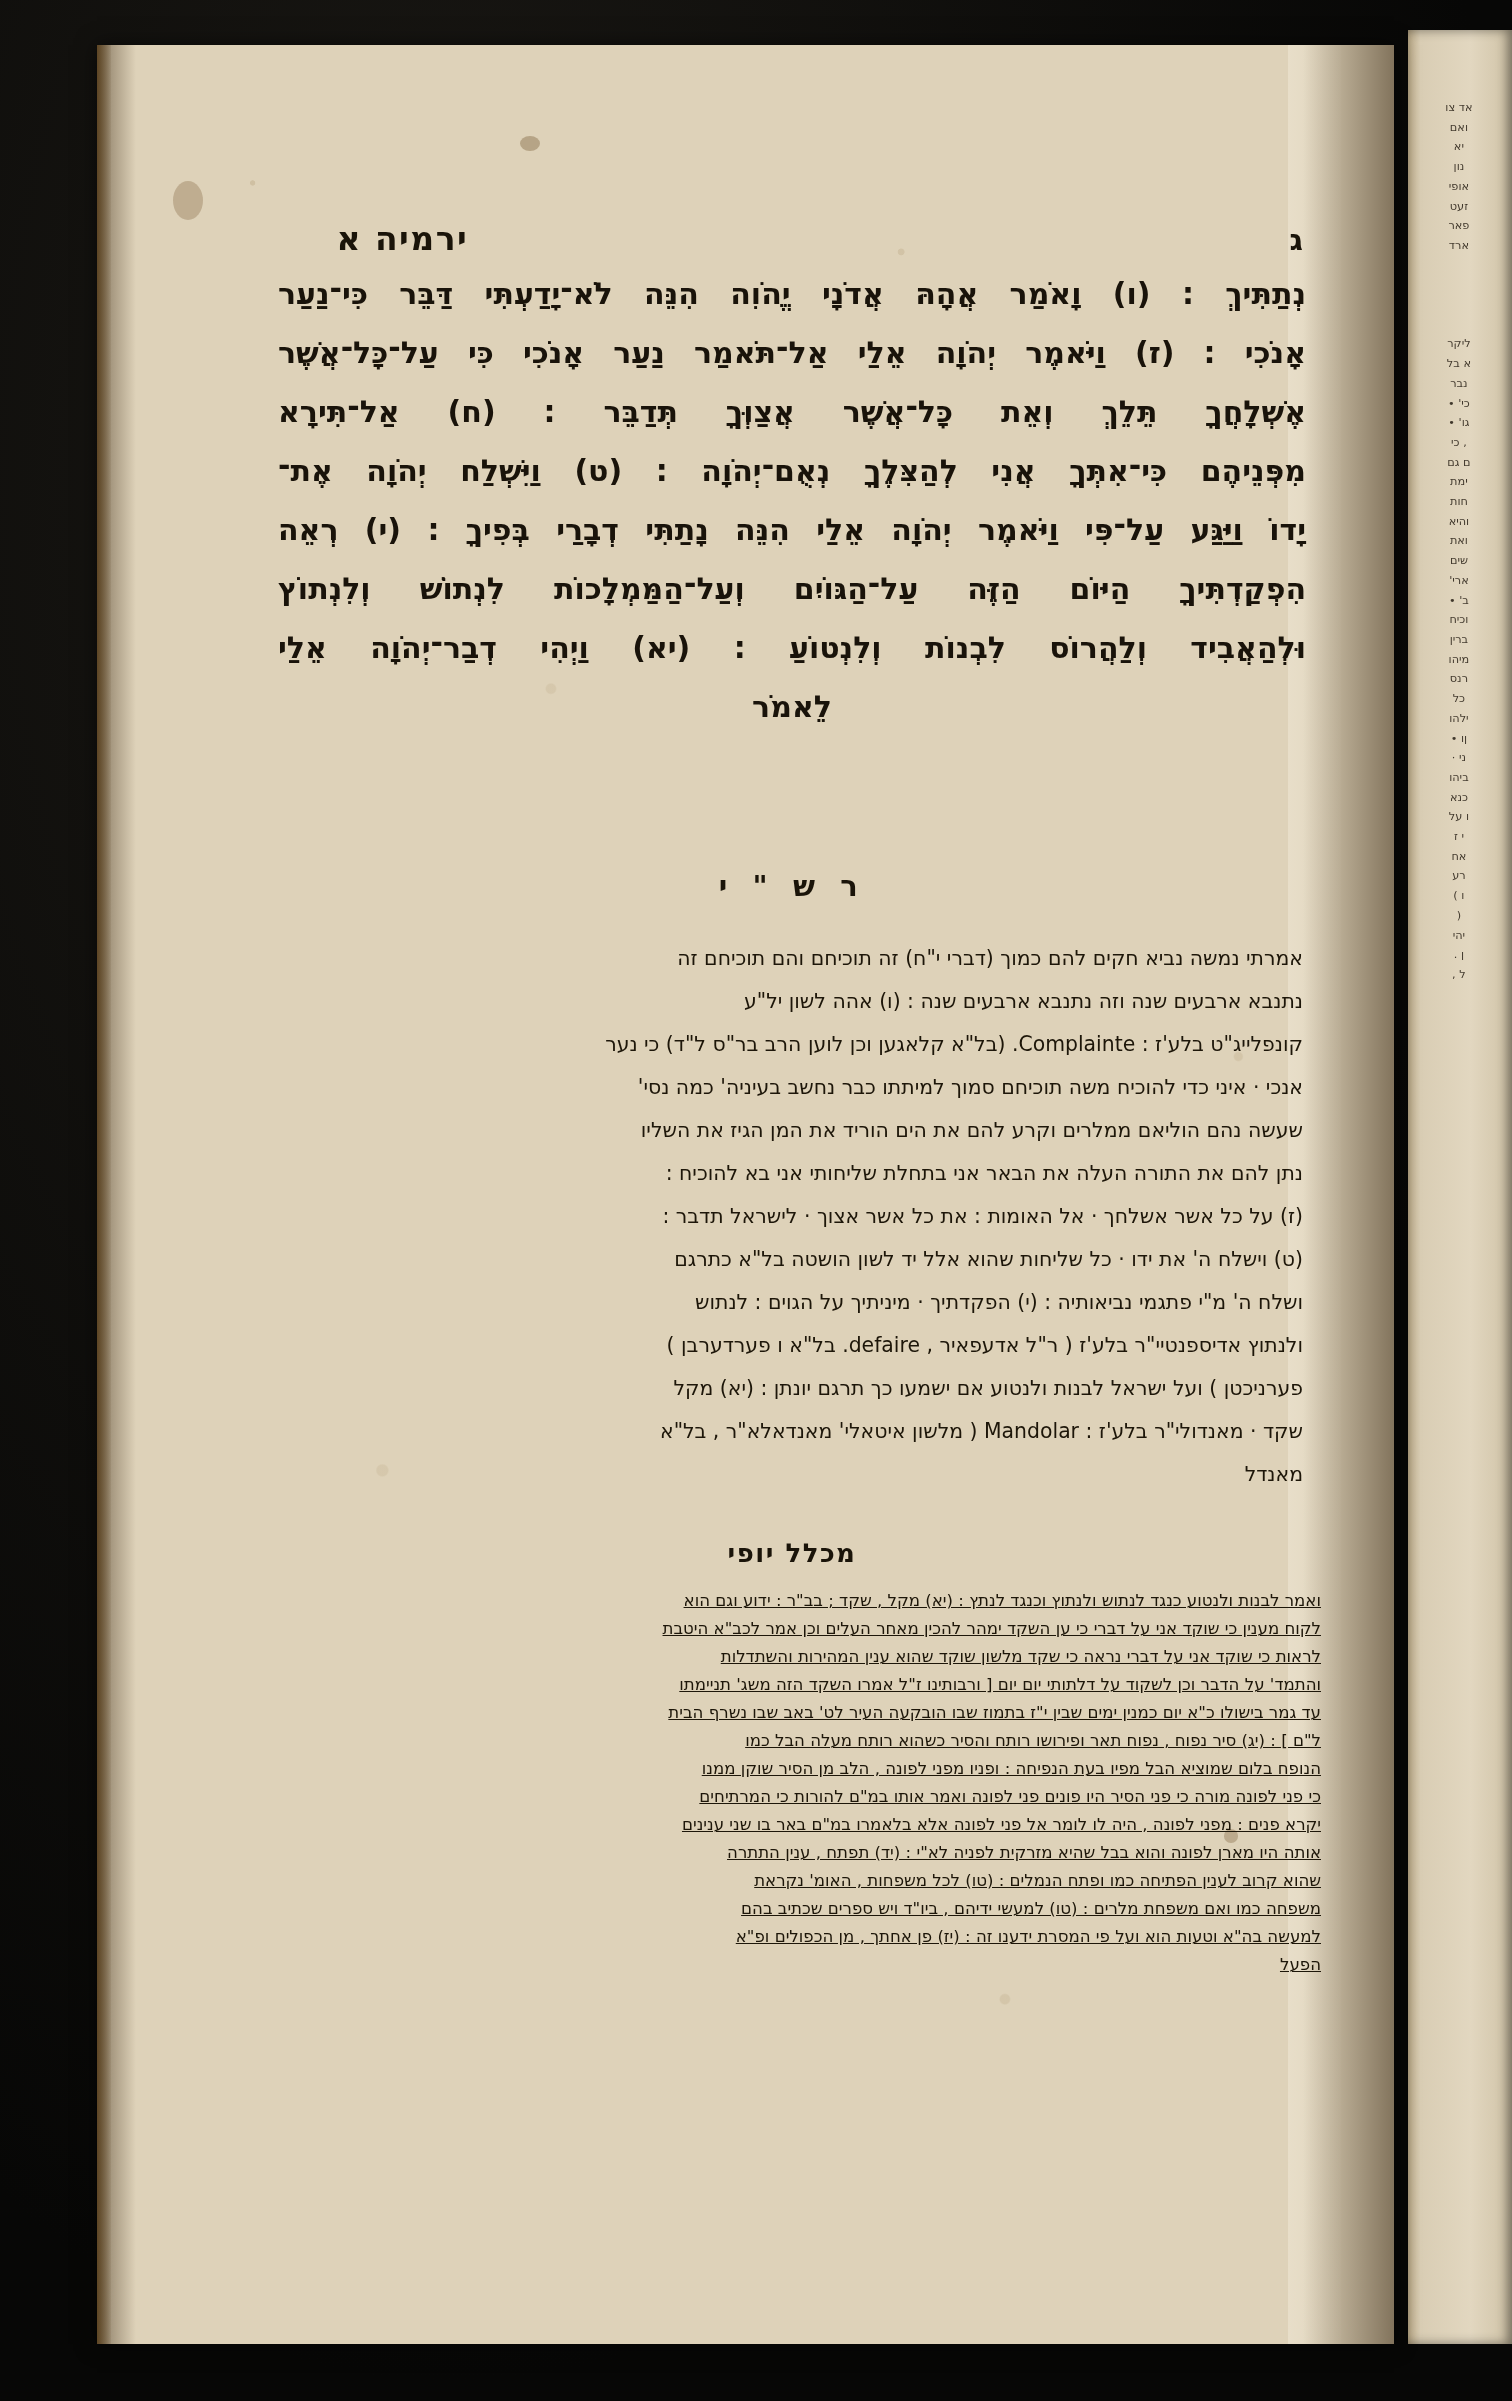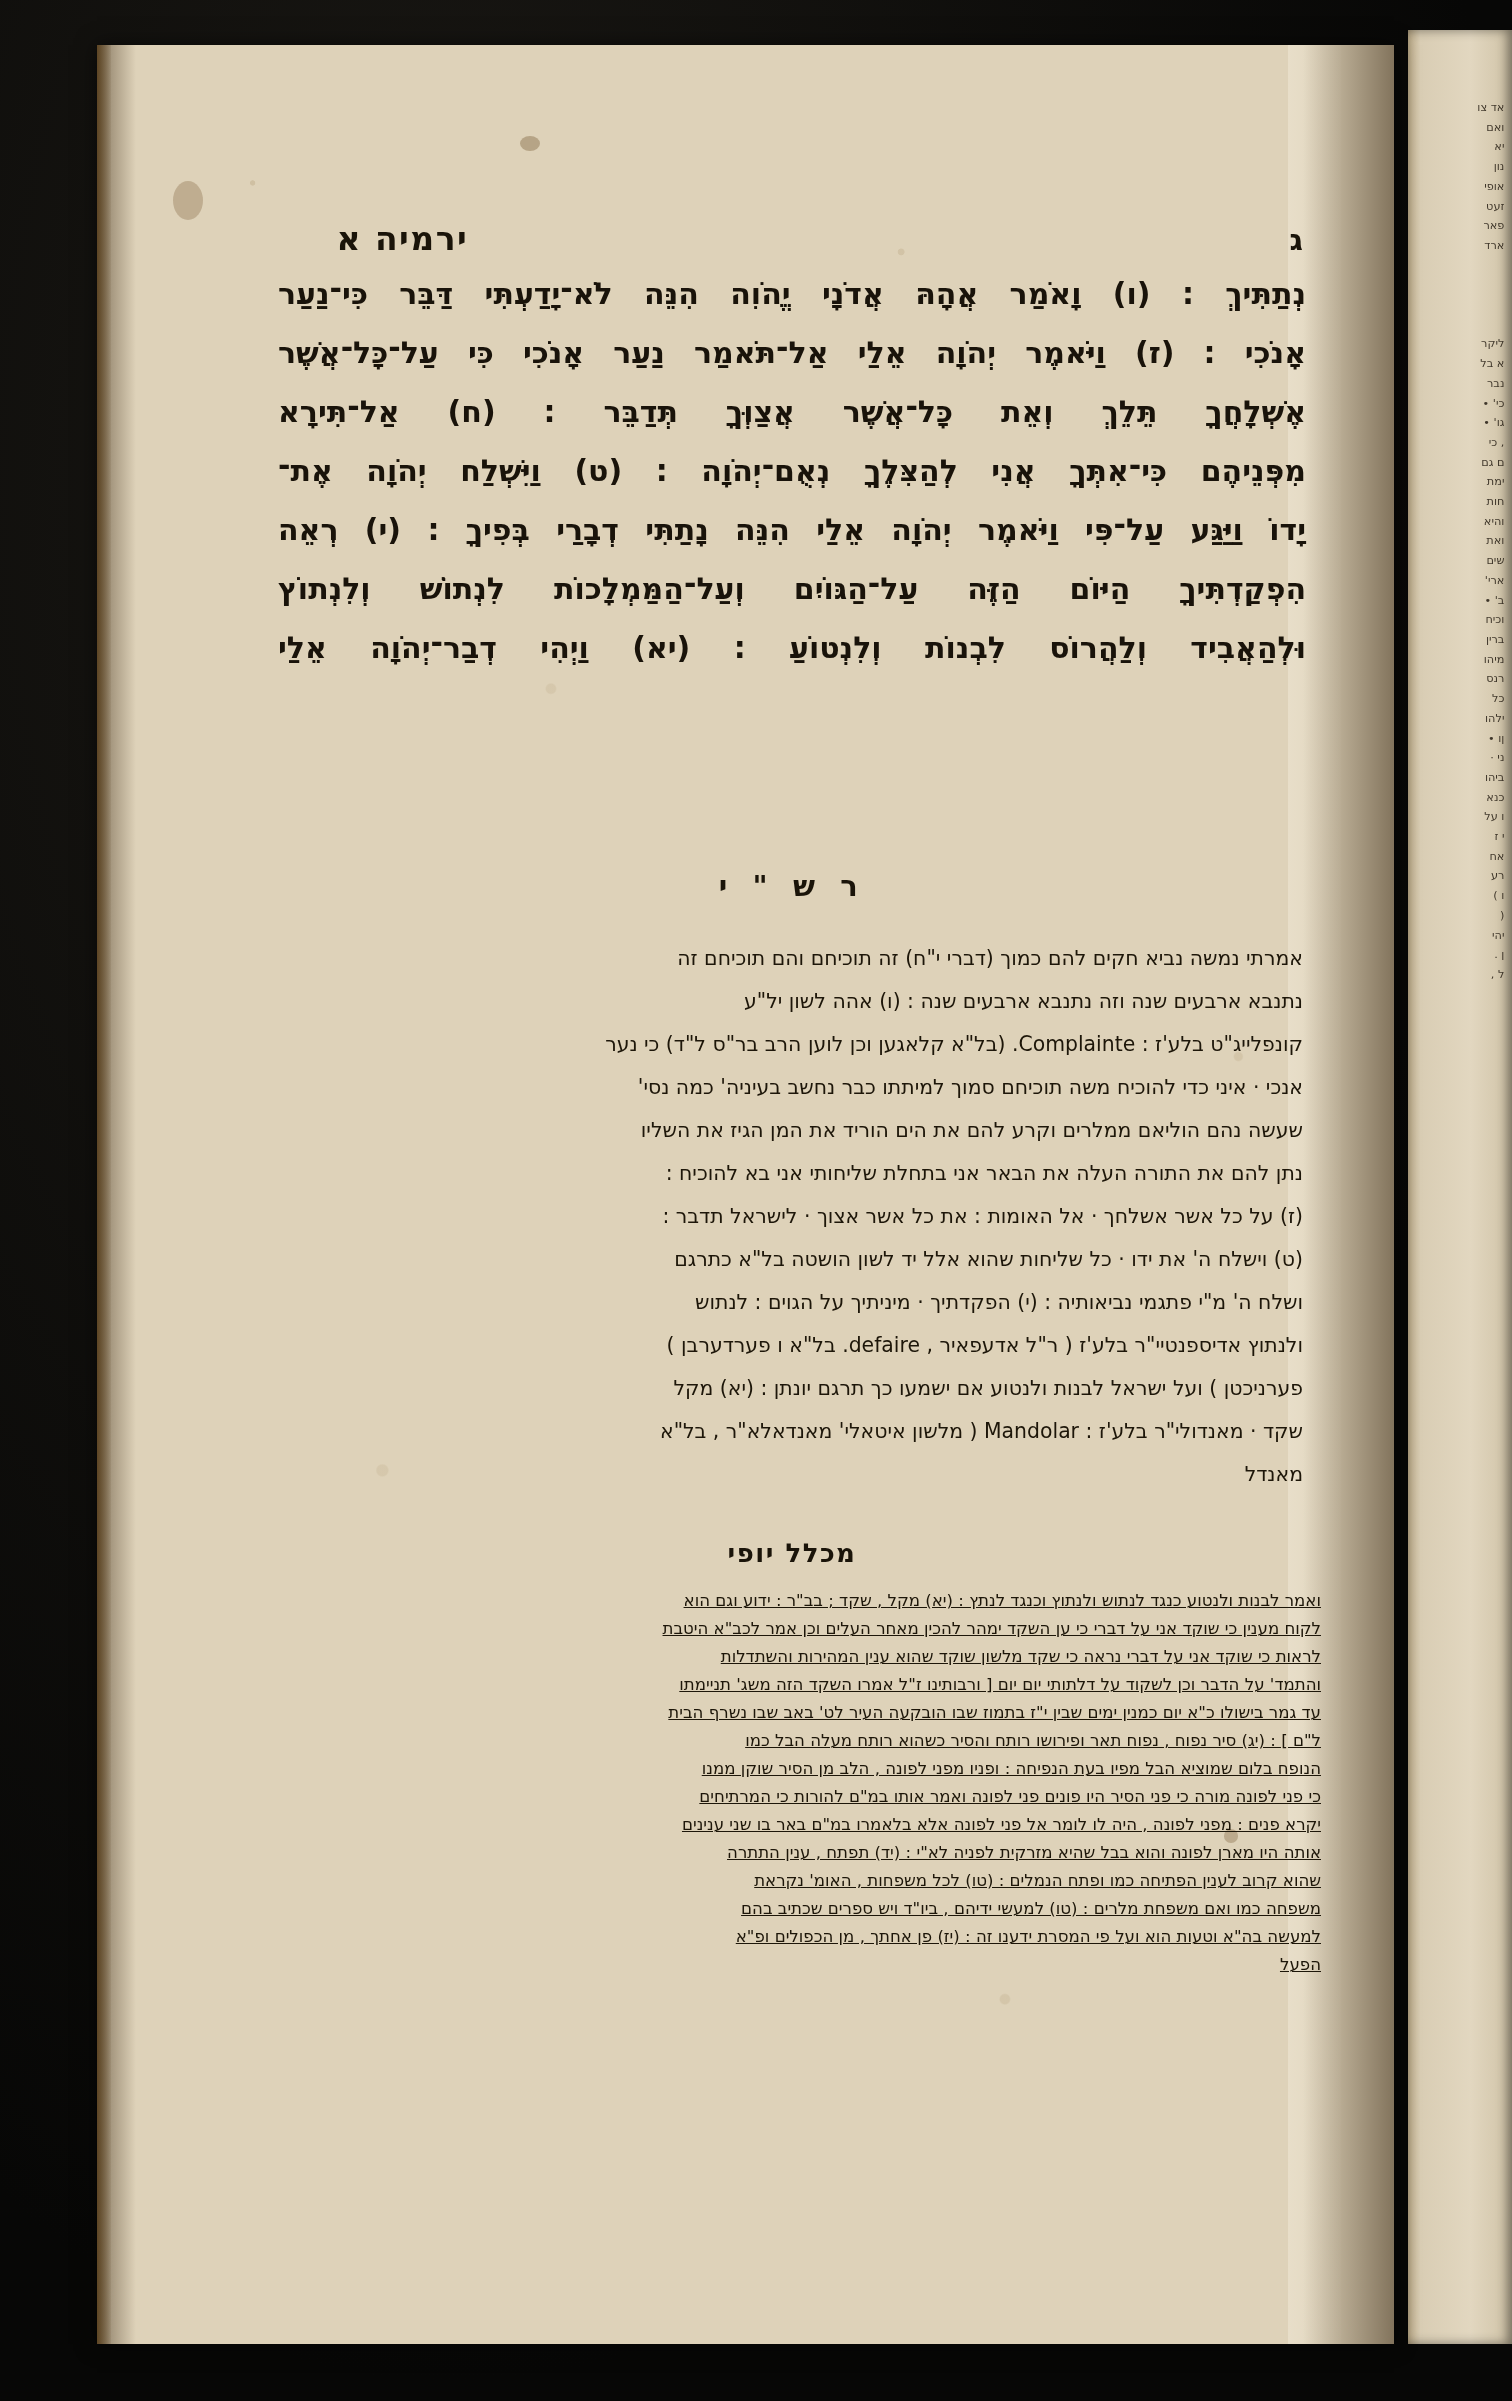--- a/index.html
+++ b/index.html
@@ -41,21 +41,21 @@
     background-image:
       linear-gradient(to right, #b9a886 0%, #d9cdb4 12%, #e2d7c0 60%, #cfc2a6 100%);
     box-shadow: -4.5px 0 10.6px rgba(0,0,0,0.45) inset;
     overflow: hidden;
   }
   .right-page .rp-col {
     position: absolute;
     top: 68px;
     right: 7.6px;
     width: 91px;
-    text-align: right;
+    text-align: center;
     direction: rtl;
     font-family: "DejaVu Sans", sans-serif;
     font-size: 11.3px;
     line-height: 19.7px;
     color: #241c12;
     opacity: 0.85;
   }
   .right-page .rp-col div { white-space: nowrap; overflow: hidden; }
 
   
@@ -308,20 +308,21 @@
     </div>
 
     <div class="biblical">
       <span class="line">נְתַתִּיךְ : (ו) וָאֹמַר אֲהָהּ אֲדֹנָי יֱהֹוִה הִנֵּה לֹא־יָדַעְתִּי דַּבֵּר כִּי־נַעַר</span>
       <span class="line">אָנֹכִי : (ז) וַיֹּאמֶר יְהֹוָה אֵלַי אַל־תֹּאמַר נַעַר אָנֹכִי כִּי עַל־כָּל־אֲשֶׁר</span>
       <span class="line">אֶשְׁלָחֲךָ תֵּלֵךְ וְאֵת כָּל־אֲשֶׁר אֲצַוְּךָ תְּדַבֵּר : (ח) אַל־תִּירָא</span>
       <span class="line">מִפְּנֵיהֶם כִּי־אִתְּךָ אֲנִי לְהַצִּלֶךָ נְאֻם־יְהֹוָה : (ט) וַיִּשְׁלַח יְהֹוָה אֶת־</span>
       <span class="line">יָדוֹ וַיַּגַּע עַל־פִּי וַיֹּאמֶר יְהֹוָה אֵלַי הִנֵּה נָתַתִּי דְבָרַי בְּפִיךָ : (י) רְאֵה</span>
       <span class="line">הִפְקַדְתִּיךָ הַיּוֹם הַזֶּה עַל־הַגּוֹיִם וְעַל־הַמַּמְלָכוֹת לִנְתוֹשׁ וְלִנְתוֹץ</span>
       <span class="line">וּלְהַאֲבִיד וְלַהֲרוֹס לִבְנוֹת וְלִנְטוֹעַ : (יא) וַיְהִי דְבַר־יְהֹוָה אֵלַי</span>
+      <span class="line lastline">לֵאמֹר</span>
     </div>
 
     <div class="rashi-head">ר ש " י</div>
 
     <div class="rashi">
       <span class="line">אמרתי נמשה נביא חקים להם כמוך  (דברי י"ח) זה תוכיחם והם תוכיחם זה</span>
       <span class="line">נתנבא ארבעים שנה וזה נתנבא ארבעים שנה : (ו) אהה לשון יל"ע</span>
       <span class="line">קונפלייג"ט בלע'ז : Complainte. (בל"א קלאגען וכן לוען הרב בר"ס ל"ד) כי נער</span>
       <span class="line">אנכי · איני כדי להוכיח משה תוכיחם סמוך למיתתו כבר נחשב בעיניה' כמה נסי'</span>
       <span class="line">שעשה נהם הוליאם ממלרים וקרע להם את הים הוריד את המן הגיז את השליו</span>

